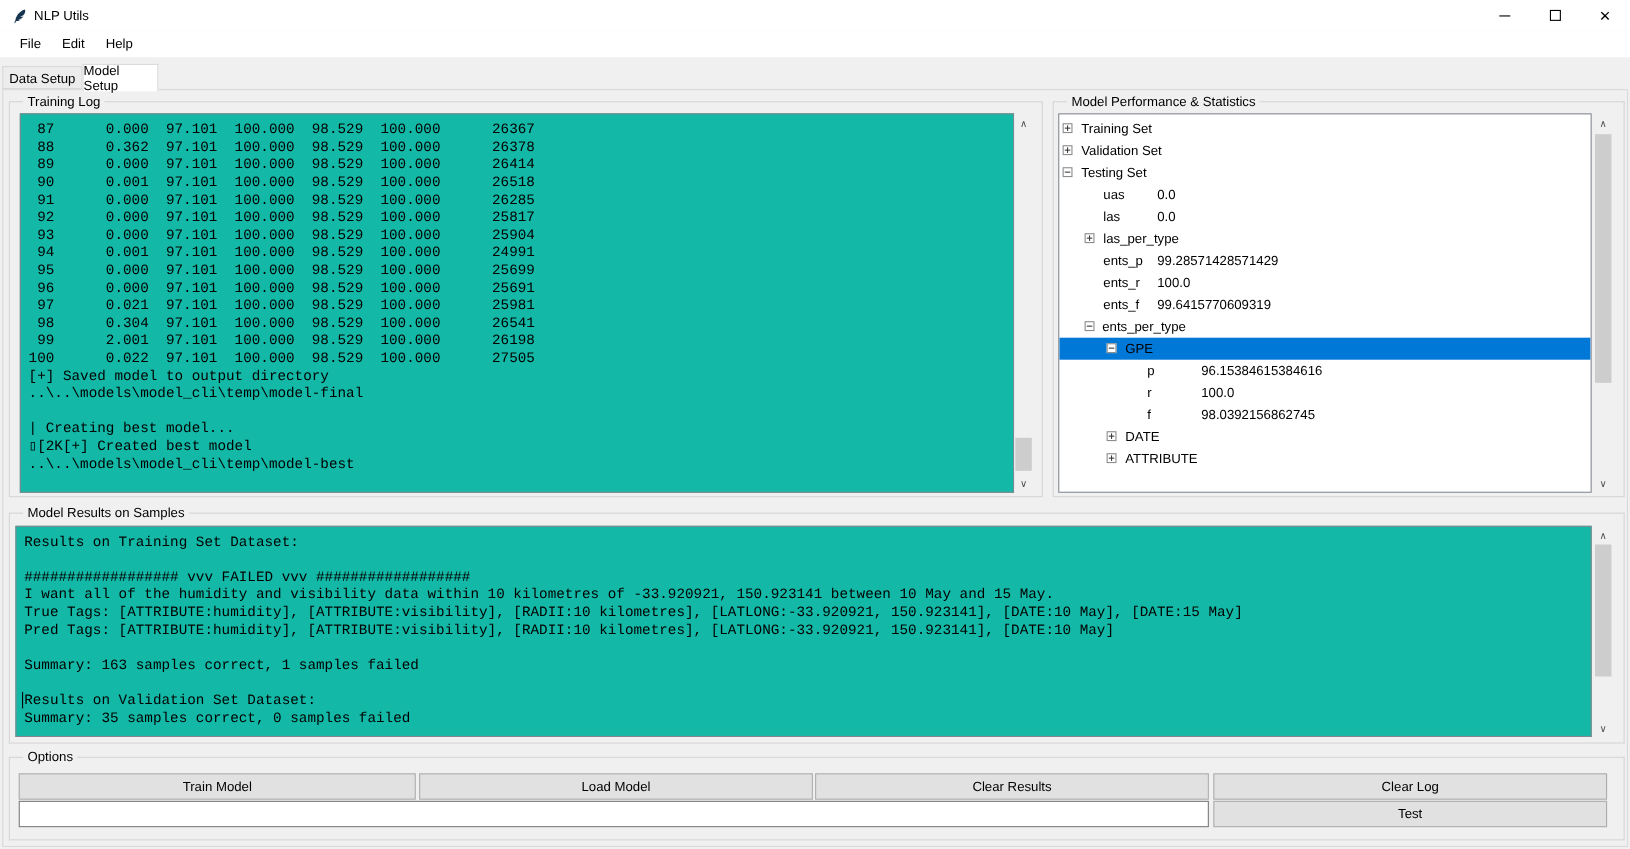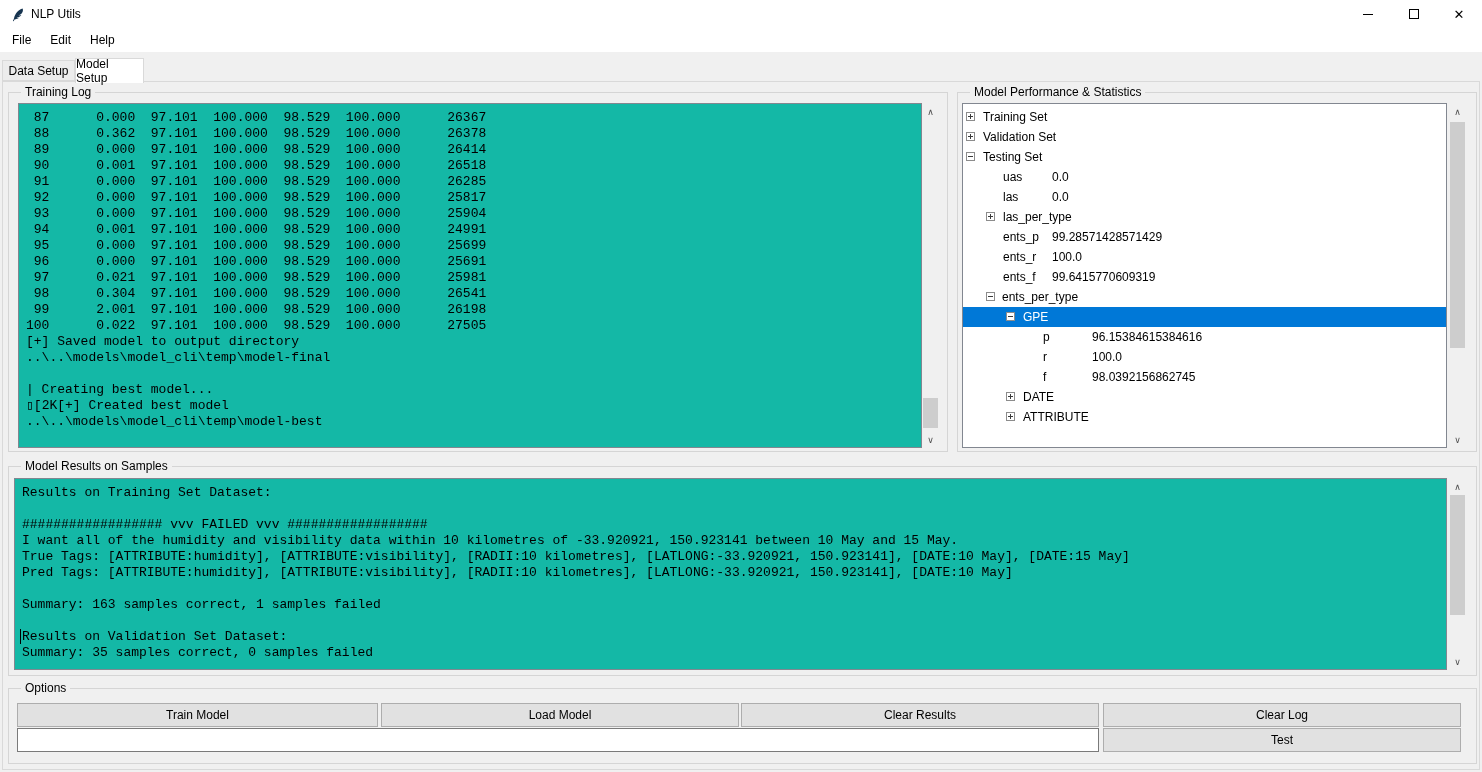--- a/index.html
+++ b/index.html
@@ -11,21 +11,21 @@
   #titlebar { left:0; top:0; width:1482px; height:28px; background:#ffffff; }
   #app-icon { left:11px; top:7px; width:14px; height:15px; }
   #win-title { left:31px; top:7px; font-size:12px; }
   .winbtn { top:0; width:46px; height:28px; display:flex; align-items:center; justify-content:center; }
   #btn-min { left:1345px; } #btn-max { left:1391px; } #btn-close { left:1436px; font-size:13px; }
   #btn-min i { display:block; width:10px; height:1px; background:#000; }
   #btn-max i { display:block; width:10px; height:10px; border:1px solid #000; }
 
   
   #menubar { left:0; top:28px; width:1482px; height:24px; background:#ffffff;
-    display:flex; align-items:center; padding-left:10px; }
+    display:flex; align-items:center; padding-left:16px; }
   .menu-item { font-size:12px; margin-right:15px; padding:3px 2px; }
 
   
   .tab { position:absolute; border:1px solid #d9d9d9; font-size:12px;
     display:flex; align-items:center; justify-content:center; }
   .tab.inactive { left:2px; top:60px; width:73px; height:21px; background:#ececec; }
   .tab.active { left:75px; top:58px; width:69px; height:25px; background:#ffffff;
     border-bottom:none; z-index:3; }
   #pane { left:2px; top:81px; width:1478px; height:689px; background:#f0f0f0;
     border:1px solid #d9d9d9; }
@@ -44,21 +44,21 @@
   .scroll { position:absolute; width:17px; background:#f0f0f0; }
   .s-arrow { position:absolute; left:0; width:17px; height:17px; color:#505050;
     font-size:9px; display:flex; align-items:center; justify-content:center; }
   .s-up { top:0; } .s-down { bottom:0; }
   .s-thumb { position:absolute; left:1px; width:15px; background:#cdcdcd; }
 
   
   #tree { position:absolute; left:962px; top:103px; width:485px; height:345px;
     background:#fff; border:1px solid #828790; overflow:hidden; padding-top:3px; }
   .trow { position:relative; height:20px; width:100%; font-size:12px; }
-  .trow.sel { background:#0078d7; color:#ffffff;text-align:right; }
+  .trow.sel { background:#0078d7; color:#000000;text-align:right; }
   .tkey, .tval { position:absolute; top:0; line-height:20px; white-space:nowrap; }
   .exp { position:absolute; top:5px; width:9px; height:9px; border:1px solid #8c8c8c; background:#fff; }
   .exp::before { content:''; position:absolute; left:1px; top:3px; width:5px; height:1px; background:#3c3c3c; }
   .exp.plus::after { content:''; position:absolute; left:3px; top:1px; width:1px; height:5px; background:#3c3c3c; }
 
   
   .btn { position:absolute; height:24px; background:#e1e1e1; border:1px solid #adadad;
     font-size:12px; display:flex; align-items:center; justify-content:center; }
   #opt-input { position:absolute; left:17px; top:728px; width:1082px; height:24px;
     background:#fff; border:1px solid #7a7a7a; font-family:"Liberation Mono", monospace; font-size:13px; padding:0 4px; }

